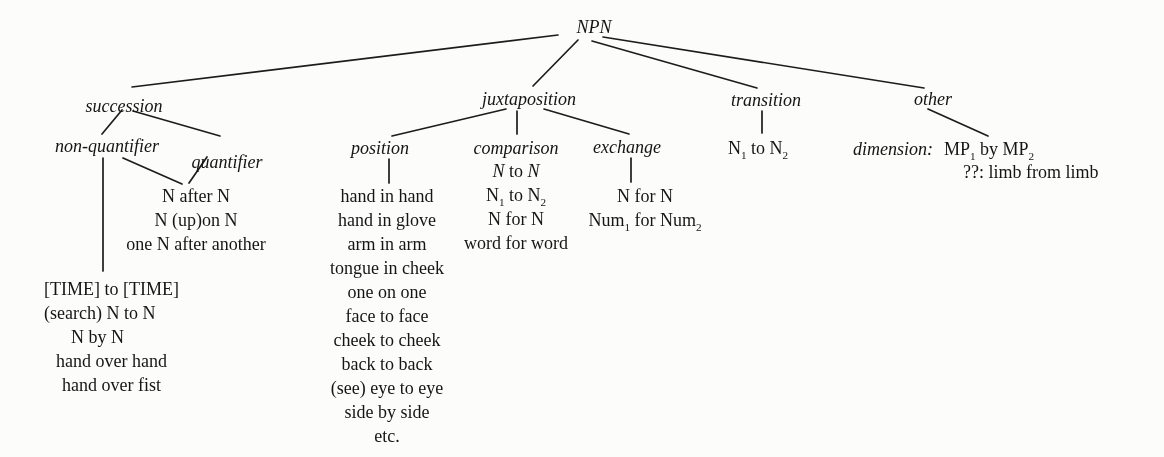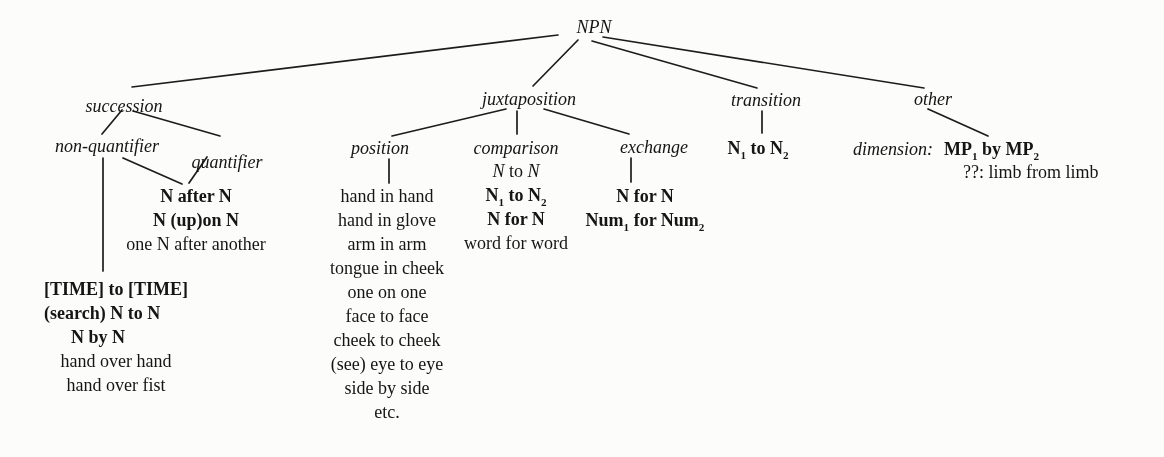--- a/index.html
+++ b/index.html
@@ -11,21 +11,21 @@
   }
   .edges{position:absolute;left:0;top:0;width:100%;height:100%;}
   .edges line{stroke:#1c1c1c;stroke-width:1.7;stroke-linecap:round;}
   .node{
     position:absolute;transform:translateX(-50%);
     font-style:italic;font-size:18px;line-height:18px;white-space:nowrap;
   }
   .block{position:absolute;font-size:18px;white-space:nowrap;}
   .block.centered{transform:translateX(-50%);text-align:center;}
   .li{line-height:24px;}
-  .bold{font-weight:bold;}
+  .bold{font-weight:normal;}
   .roman{font-weight:normal;text-align:center;}
   .indent{margin-left:27px;text-align:left;}
   .ital{font-style:italic;}
   sub{font-size:0.62em;line-height:0;}
   .dim-gap{margin-left:11px;}
 </style>
 </head>
 <body>
 
 <div class="canvas">
@@ -53,21 +53,21 @@
 
   <div class="node" style="left:124px;top:97px">succession</div>
   <div class="node" style="left:529px;top:90px">juxtaposition</div>
   <div class="node" style="left:766px;top:91px">transition</div>
   <div class="node" style="left:933px;top:90px">other</div>
 
   <div class="node" style="left:107px;top:137px">non-quantifier</div>
   <div class="node" style="left:227px;top:153px">quantifier</div>
   <div class="node" style="left:380px;top:139px">position</div>
   <div class="node" style="left:516px;top:139px">comparison</div>
-  <div class="node" style="left:654px;top:138px">exchange</div>
+  <div class="node" style="left:627px;top:138px">exchange</div>
 
   <div class="block centered" style="left:196px;top:184px">
       <div class="li bold">N after N</div>
       <div class="li bold">N (up)on N</div>
       <div class="li roman">one N after another</div>
     </div>
 
   <div class="block" style="left:44px;top:277px">
       <div class="li bold">[TIME] to [TIME]</div>
       <div class="li bold">(search) N to N</div>
@@ -77,20 +77,21 @@
     </div>
 
   <div class="block centered" style="left:387px;top:184px">
       <div class="li roman">hand in hand</div>
       <div class="li roman">hand in glove</div>
       <div class="li roman">arm in arm</div>
       <div class="li roman">tongue in cheek</div>
       <div class="li roman">one on one</div>
       <div class="li roman">face to face</div>
       <div class="li roman">cheek to cheek</div>
+      <div class="li roman">back to back</div>
       <div class="li roman">(see) eye to eye</div>
       <div class="li roman">side by side</div>
       <div class="li roman">etc.</div>
     </div>
 
   <div class="block centered" style="left:516px;top:159px">
       <div class="li roman"><i>N</i> to <i>N</i></div>
       <div class="li bold">N<sub>1</sub> to N<sub>2</sub></div>
       <div class="li bold">N for N</div>
       <div class="li roman">word for word</div>

